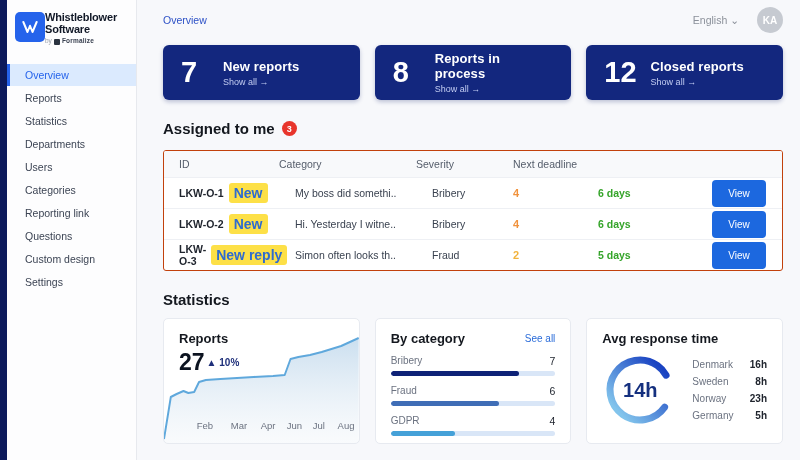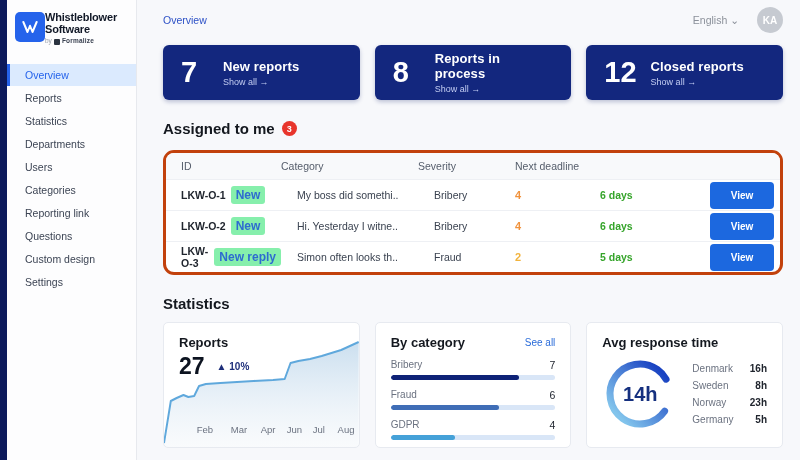--- a/index.html
+++ b/index.html
@@ -57,52 +57,52 @@
   .stat-link { font-size:9px; color:#c3cdf2; margin-top:3px; cursor:pointer; }
   
   .section-head { display:flex; align-items:center; gap:7px; margin-top:20px; }
   .section-title { font-size:15px; font-weight:bold; color:#14181f; }
   .count-badge {
     width:15px; height:15px; border-radius:50%; background:#e8352c; color:#fff;
     font-size:9px; font-weight:bold; display:flex; align-items:center; justify-content:center;
   }
   
   .table {
-    margin-top:13px; background:#fff; border:3px solid #c2410c; border-radius:11px;
+    margin-top:13px; background:#fff; border:1px solid #c2410c; border-radius:3px;
     overflow:hidden;
   }
   .t-row {
     display:grid; grid-template-columns:100px 137px 97px 85px 1fr 70px;
     align-items:center; padding-left:15px;
   }
   .t-head { background:#f8f9fb; height:26px; font-size:10.5px; color:#555d6b; }
   .t-body-row { height:31px; border-top:1px solid #eef0f4; font-size:10.5px; }
   .t-id { font-weight:bold; color:#20252e; display:flex; align-items:center; gap:5px; }
   .tag {
-    background:#86efac; color:#2e6bd0; font-size:12px; font-weight:bold;
+    background:#fde047; color:#2e6bd0; font-size:14px; font-weight:bold;
     padding:2px 5px; border-radius:3px; white-space:nowrap;
   }
   .t-subject, .t-category { color:#3a4250;margin-left:16px; }
   .t-severity { font-weight:bold; font-size:11px; }
   .t-deadline { font-weight:bold; color:#35a42a; font-size:10.5px; }
   .view-btn {
     background:#1c68df; color:#fff; border:none; border-radius:4px;
-    font-size:10px; font-weight:bold; padding:8px 0; width:64px; cursor:pointer;
+    font-size:10px; font-weight:normal; padding:8px 0; width:54px; cursor:pointer;
     font-family:"Liberation Sans", sans-serif;
   }
   
   .stats-row { display:flex; gap:15px; margin-top:10px; }
   .stats-card {
     flex:1; height:126px; background:#fff; border:1px solid #e7eaf0; border-radius:5px;
     position:relative; overflow:hidden;
   }
   .card-title { font-size:13px; font-weight:bold; color:#14181f; }
   
   .reports-head { position:absolute; top:12px; left:15px; z-index:2; }
-  .reports-value-row { display:flex; align-items:center; gap:12px; margin-top:3px; }
+  .reports-value-row { display:flex; align-items:center; gap:2px; margin-top:3px; }
   .reports-value { font-size:23px; font-weight:bold; color:#0c1320; }
   .trend { font-size:10px; font-weight:bold; color:#1e2f7a; }
   .line-chart { position:absolute; left:0; bottom:0; width:100%; height:108px; }
   .month-row { position:absolute; bottom:11px; left:0; width:100%; height:12px; z-index:2; }
   .month { position:absolute; transform:translateX(-50%); font-size:9.5px; color:#6b7280; }
   .m1{left:21%}.m2{left:38.5%}.m3{left:53.5%}.m4{left:67%}.m5{left:79.5%}.m6{left:93.5%}
   
   .cat-card-inner { padding:12px 15px; }
   .cat-head { display:flex; align-items:center; }
   .see-all { margin-left:auto; font-size:10px; color:#2b6cd9; cursor:pointer; }

